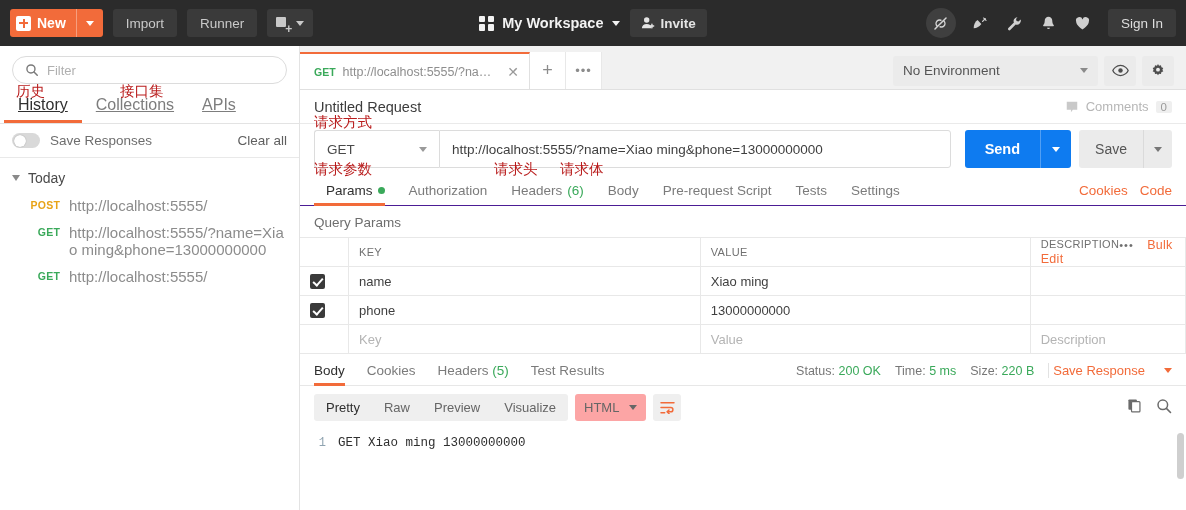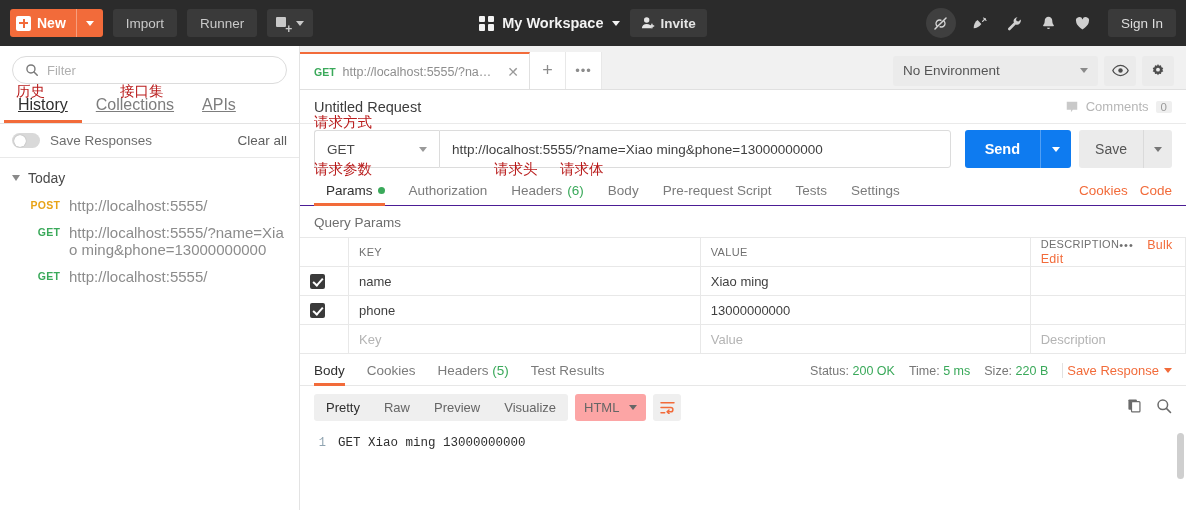--- a/index.html
+++ b/index.html
@@ -255,21 +255,21 @@
   .resptabs{
     display:flex; align-items:flex-end; padding:8px 14px 0; height:32px; flex:0 0 32px;
     border-bottom:1px solid #e7e7e7; position:relative;
   }
   .rsp{ position:relative; font-size:13.5px; color:#7b7b7b; padding:0 11px 7px; }
   .rsp:first-child{ padding-left:0; }
   .rsp.active{ color:#2f2f2f; }
   .rsp.active::after{ content:''; position:absolute; left:0; right:11px; bottom:-1px; height:3px; background:#f26b3a; }
   .stats{ margin-left:auto; display:flex; align-items:center; gap:14px; padding-bottom:7px; font-size:12.5px; color:#777; }
   .stats b{ font-weight:normal; color:#3aa95a; }
-  .saveresp{ color:#f26b3a; font-size:13px; display:flex; align-items:center; gap:5px; padding-left:4px; border-left:1px solid #e2e2e2; }
+  .saveresp{ color:#f26b3a; font-size:13px; display:flex; align-items:center; gap:19px; padding-left:4px; border-left:1px solid #e2e2e2; }
 
   .viewbar{ display:flex; align-items:center; padding:8px 14px; gap:7px; }
   .seg{ background:#efefef; border-radius:3px; display:flex; height:27px; align-items:center; }
   .seg .it{ padding:0 12px; font-size:13px; color:#666; }
   .seg .it.active{ color:#2f2f2f; }
   .fmt{ background:#fca5a5; border-radius:3px; height:27px; display:flex; align-items:center; padding:0 9px; gap:10px; font-size:13px; color:#666; }
   .wrapbtn{
     background:#efefef;border-radius:3px;height:27px;width:28px;
     display:flex;align-items:center;justify-content:center;color:#f26b3a;
   }

